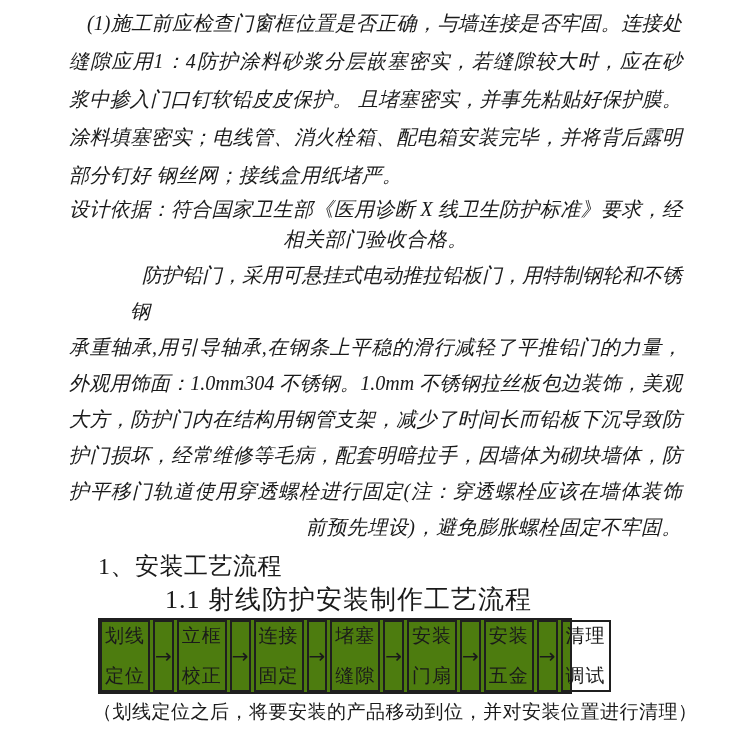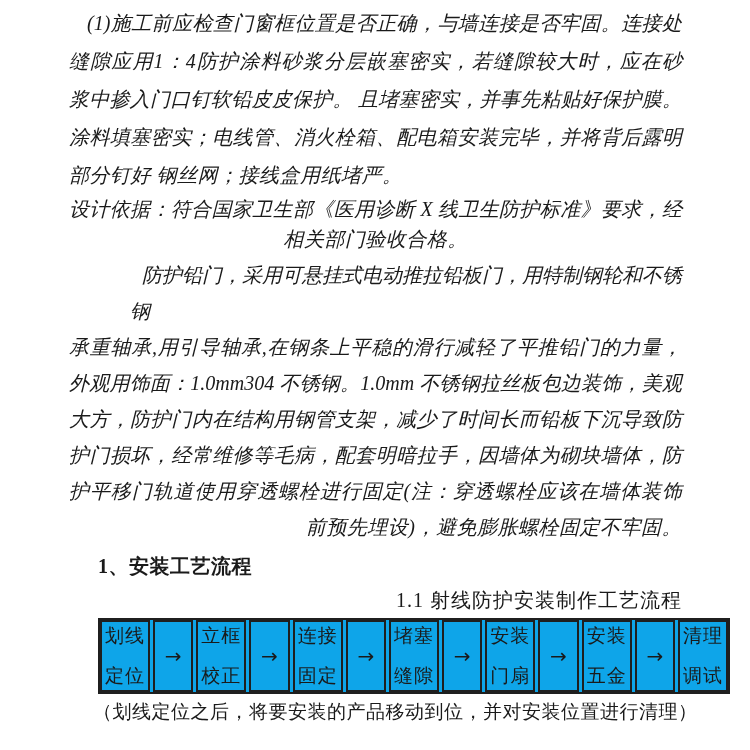--- a/index.html
+++ b/index.html
@@ -30,40 +30,39 @@
       text-justify: inter-character;
     }
     .p1 .line, .p2 .line { line-height: 38px; }
     .p3 .line { line-height: 30px; text-align: center; }
     .p4 { margin-top: 3px; }
     .p4 .line { line-height: 36px; text-align: right; }
     .ind1 { padding-left: 18px; }
     .ind2 { padding-left: 61px; }
     .heading {
       margin: 2px 0 0 29px;
-      font-size: 20px;
-      font-weight: bold;
+      font-size: 24px;
+      font-weight: normal;
       line-height: 38px;
       letter-spacing: 0.5px;
     }
     .subheading {
       margin: 0 0 0 96px;
-      font-size: 20px;
+      font-size: 26px;
       line-height: 30px;
       letter-spacing: 1px;
-      text-align: right;
     }
     .flow-table {
       box-sizing: border-box;
       margin: 3px 0 0 29px;
-      width: 632px; height: 76px;
+      width: 474px; height: 76px;
       border: 2px solid #1f1f1f;
       display: flex;
       gap: 3px;
-      background: #0ea5e9;
+      background: #4d7c0f;
     }
     .cell {
       box-sizing: border-box;
       border: 2px solid #1f1f1f;
       display: flex;
       align-items: center;
       justify-content: center;
     }
     .cell.step {
       flex: 0 0 50px;

